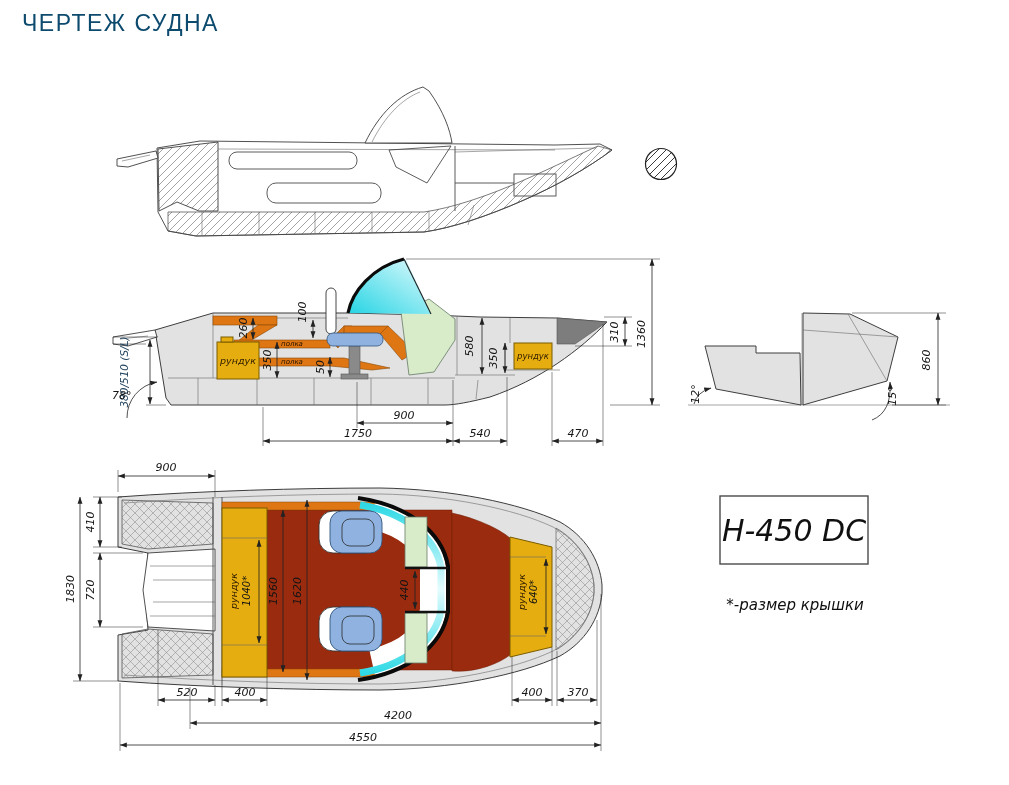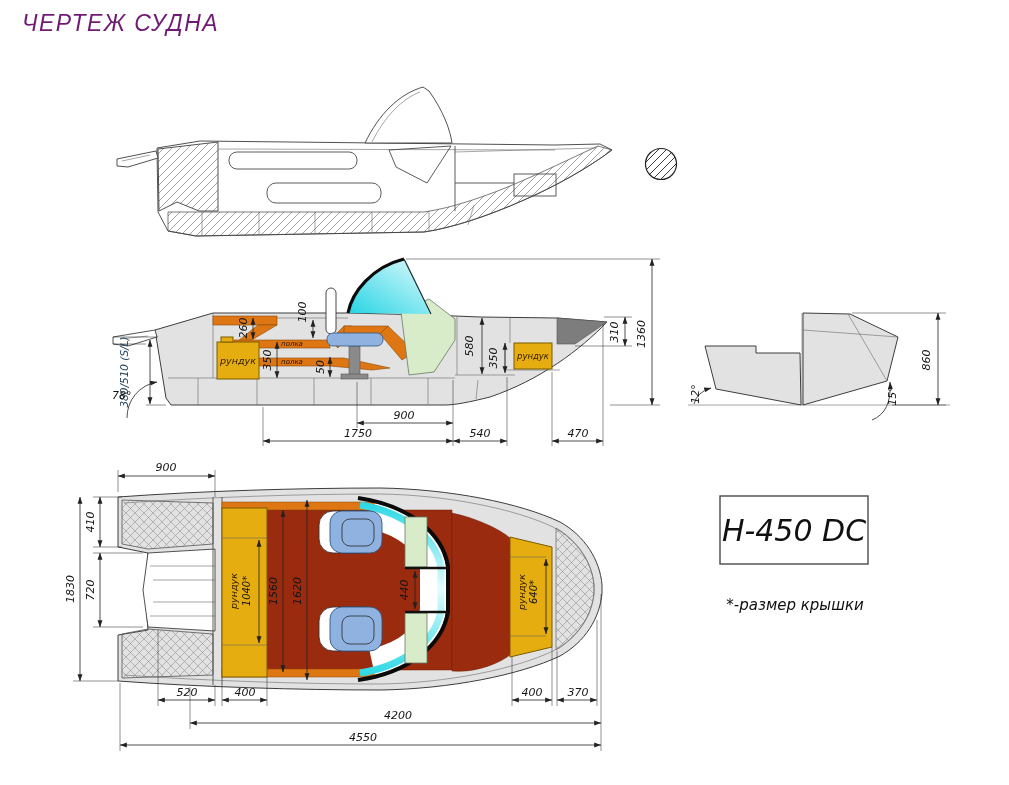--- a/index.html
+++ b/index.html
@@ -1,19 +1,19 @@
 <!DOCTYPE html>
 <html><head>
 <meta charset="utf-8">
 <style>
   html,body{margin:0;padding:0;background:#fff;}
   #stage{position:relative;width:1009px;height:785px;background:#fff;overflow:hidden;
          font-family:"Liberation Sans",sans-serif;}
   #title{position:absolute;left:22px;top:10px;font-size:23px;letter-spacing:1.5px;
-         color:#701a75;font-weight:400;font-style:italic;}
+         color:#0c4a6e;font-weight:400;}
   svg{position:absolute;left:0;top:0;}
   .thin{fill:none;stroke:#6a6a6a;stroke-width:.6;}
   .med{fill:none;stroke:#4a4a4a;stroke-width:.9;}
   .hull{fill:#e2e2e2;stroke:#3d3d3d;stroke-width:1;}
   .wht{fill:#ffffff;stroke:#3d3d3d;stroke-width:.9;}
   .dim{stroke:#222;stroke-width:.8;fill:none;}
   .ext{stroke:#222;stroke-width:.5;fill:none;}
   .dtxt{font:italic 11px "DejaVu Sans",sans-serif;fill:#151515;}
   .navy{fill:#24455f;}
   .lbl{font:italic 9.5px "DejaVu Sans",sans-serif;fill:#2d1a00;}

